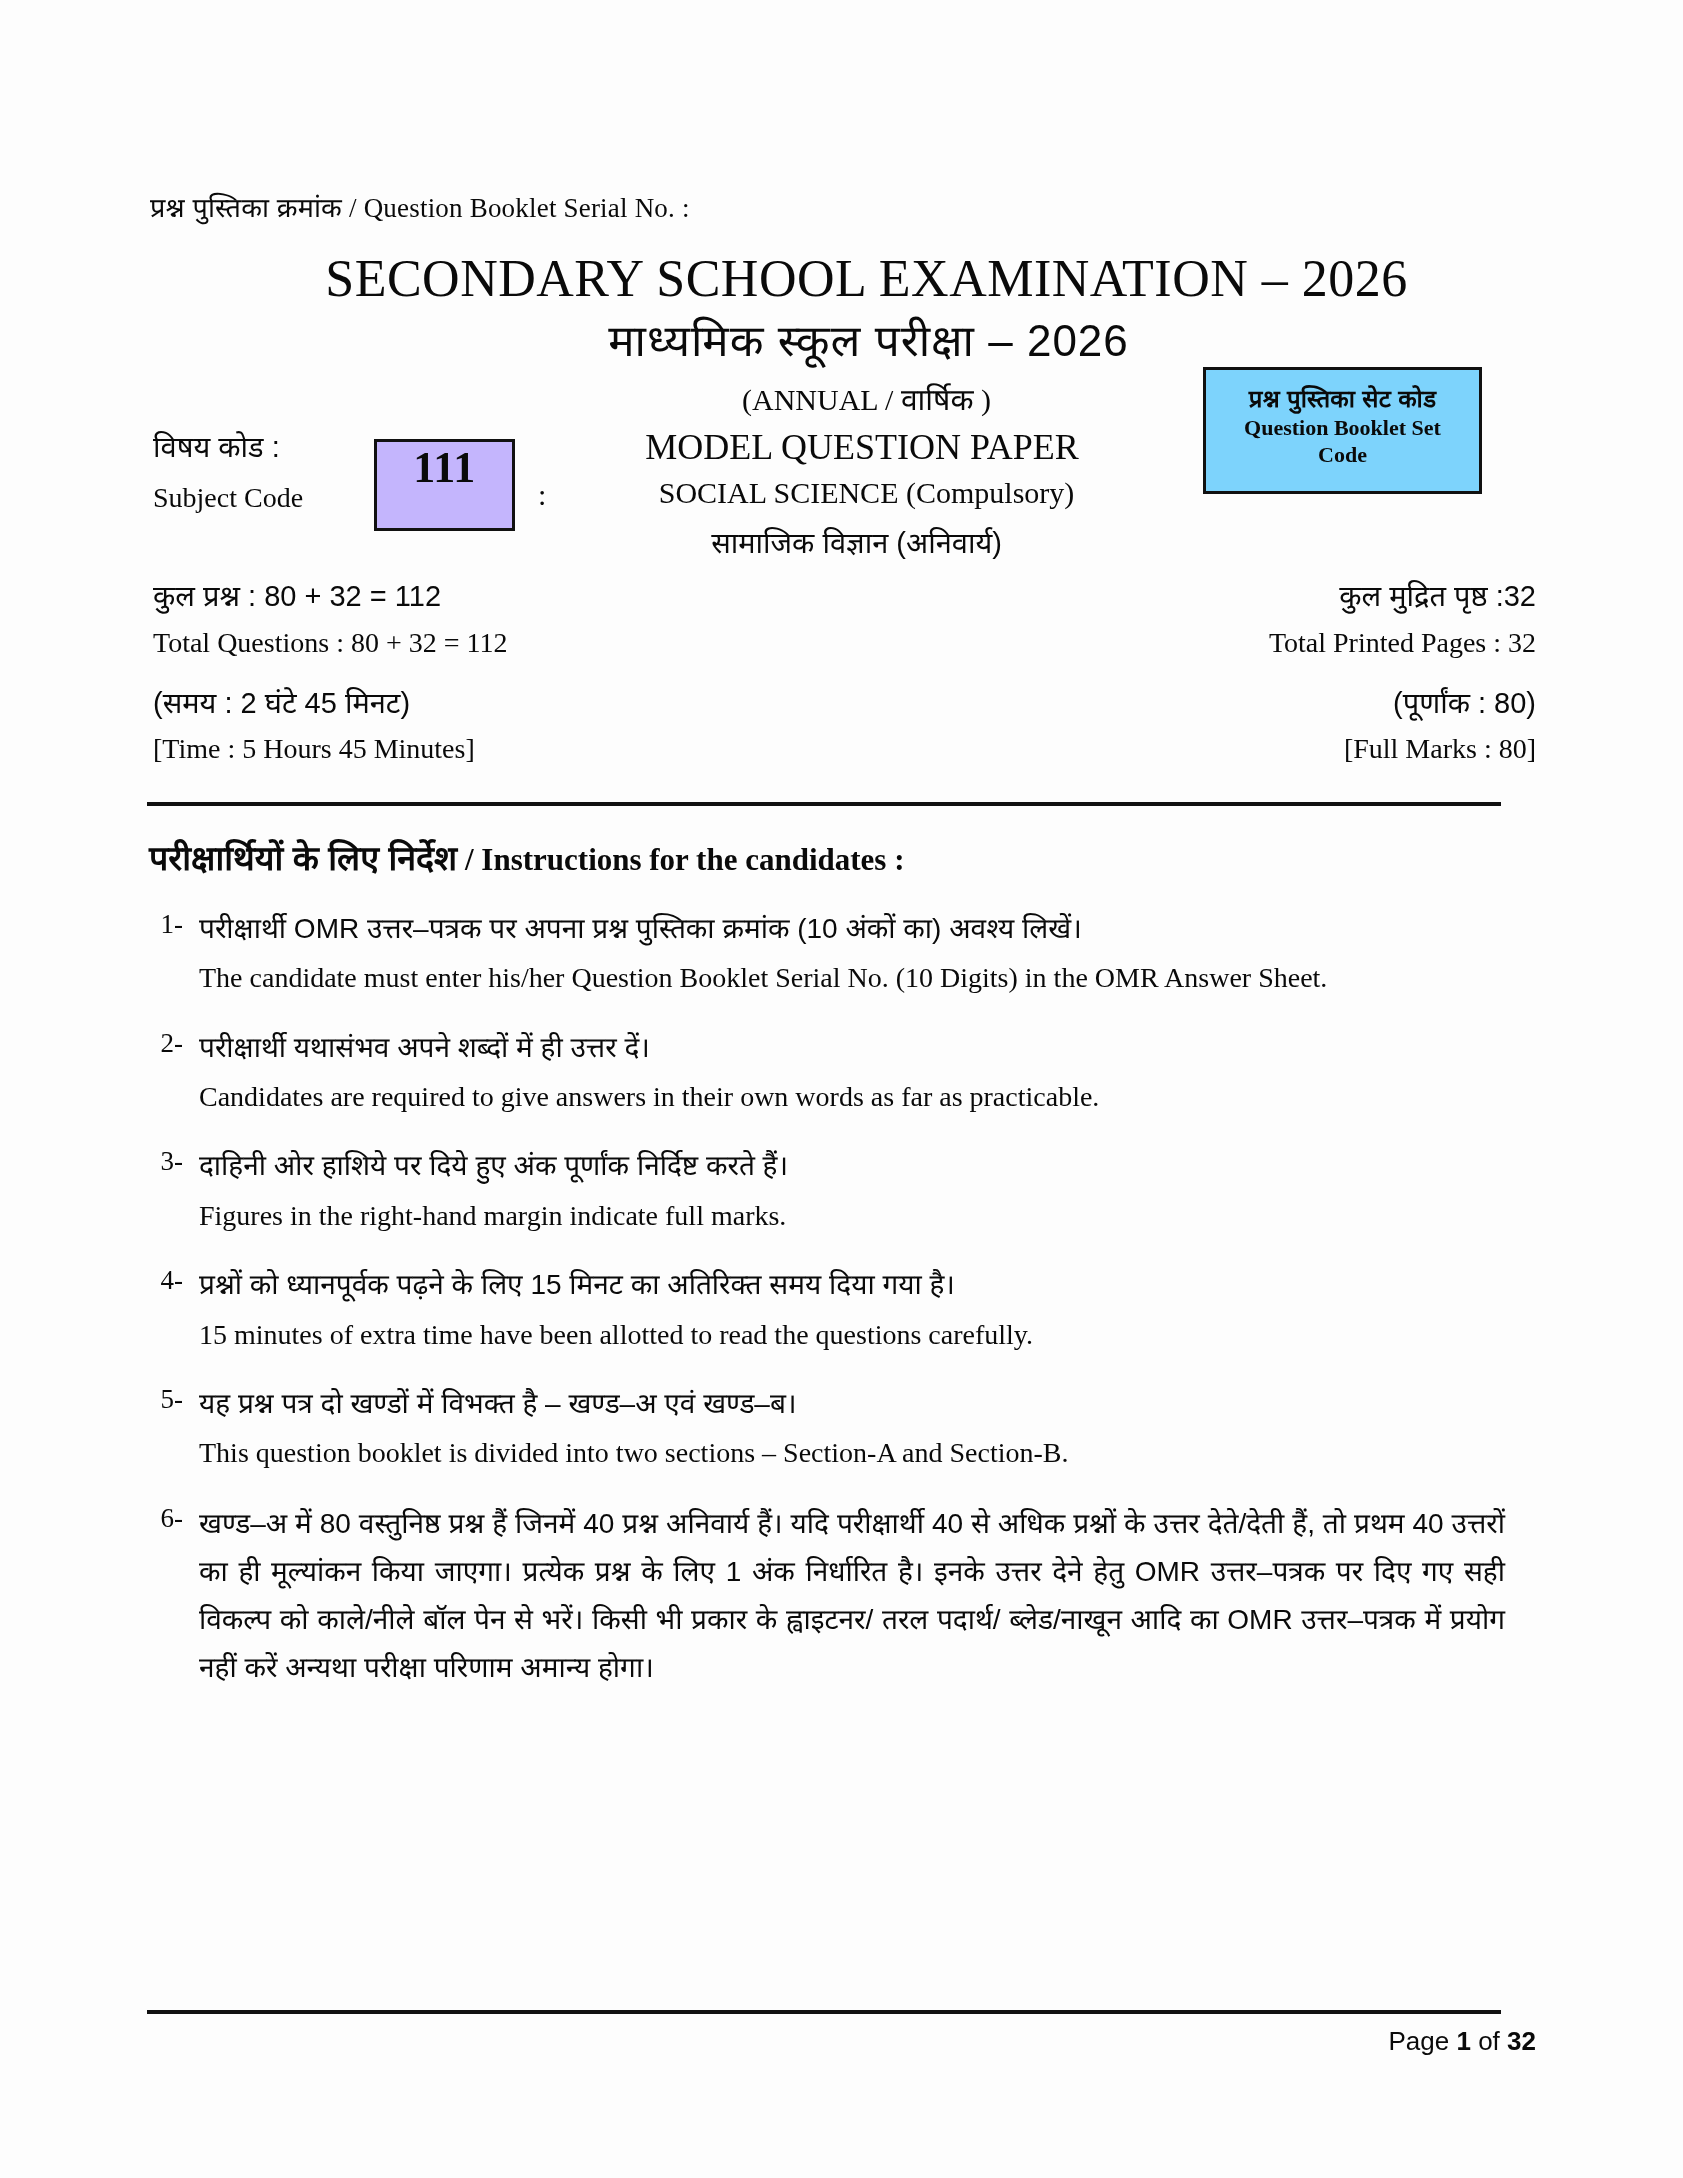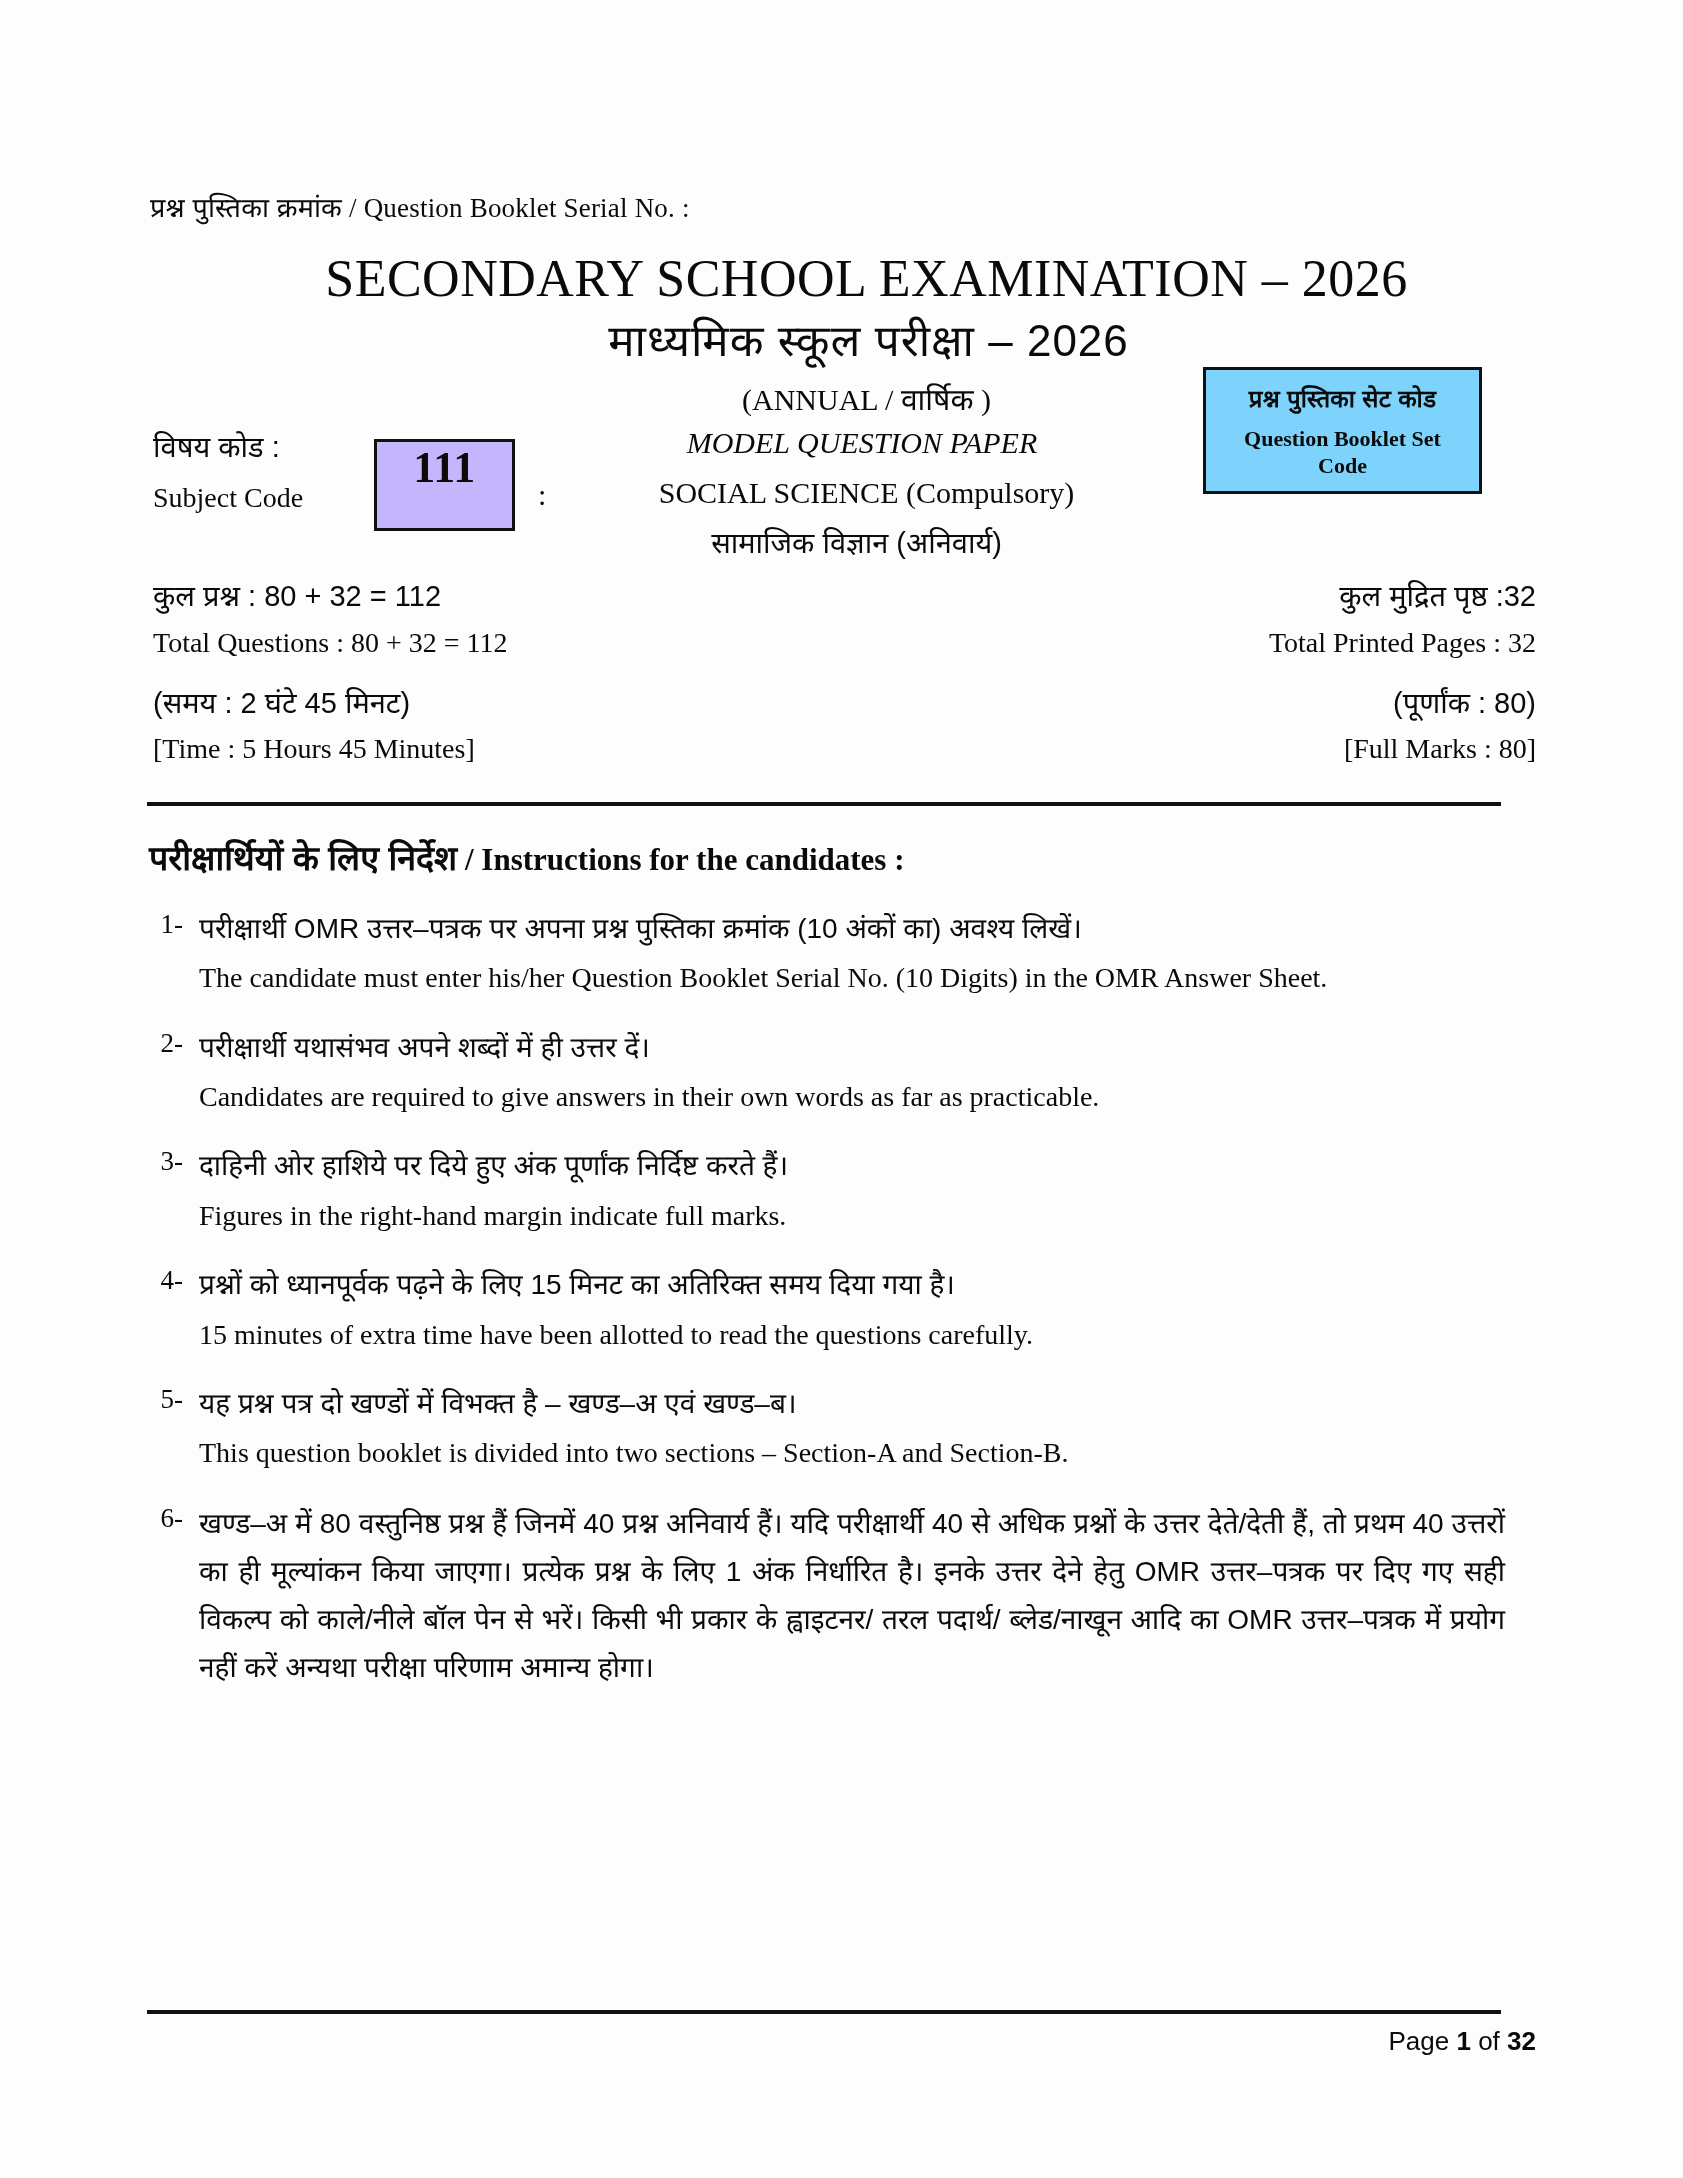--- a/index.html
+++ b/index.html
@@ -60,23 +60,22 @@
     top: 378px;
     text-align: center;
     font-size: 30px;
     padding-left: 50px;
   }
   .title-model {
     position: absolute;
     left: 0; right: 0;
     top: 426px;
     text-align: center;
-    font-size: 30px;
+    font-size: 36px;
     padding-left: 41px;
-    font-style: italic;
   }
   .title-subject {
     position: absolute;
     left: 0; right: 0;
     top: 476px;
     text-align: center;
     font-size: 30px;
     padding-left: 50px;
   }
   .title-subject-hi {
@@ -140,21 +139,21 @@
     box-sizing: border-box;
   }
   .setcode-hi {
     margin-top: 11px;
     font-size: 24px;
     font-weight: bold;
     font-family: "Liberation Sans", "DejaVu Sans", sans-serif;
     letter-spacing: 0.3px;
   }
   .setcode-en {
-    margin-top: 12px;
+    margin-top: 1px;
     font-size: 22px;
     font-weight: bold;
     line-height: 1.22;
   }
 
   
   .stat {
     position: absolute;
     white-space: nowrap;
   }

